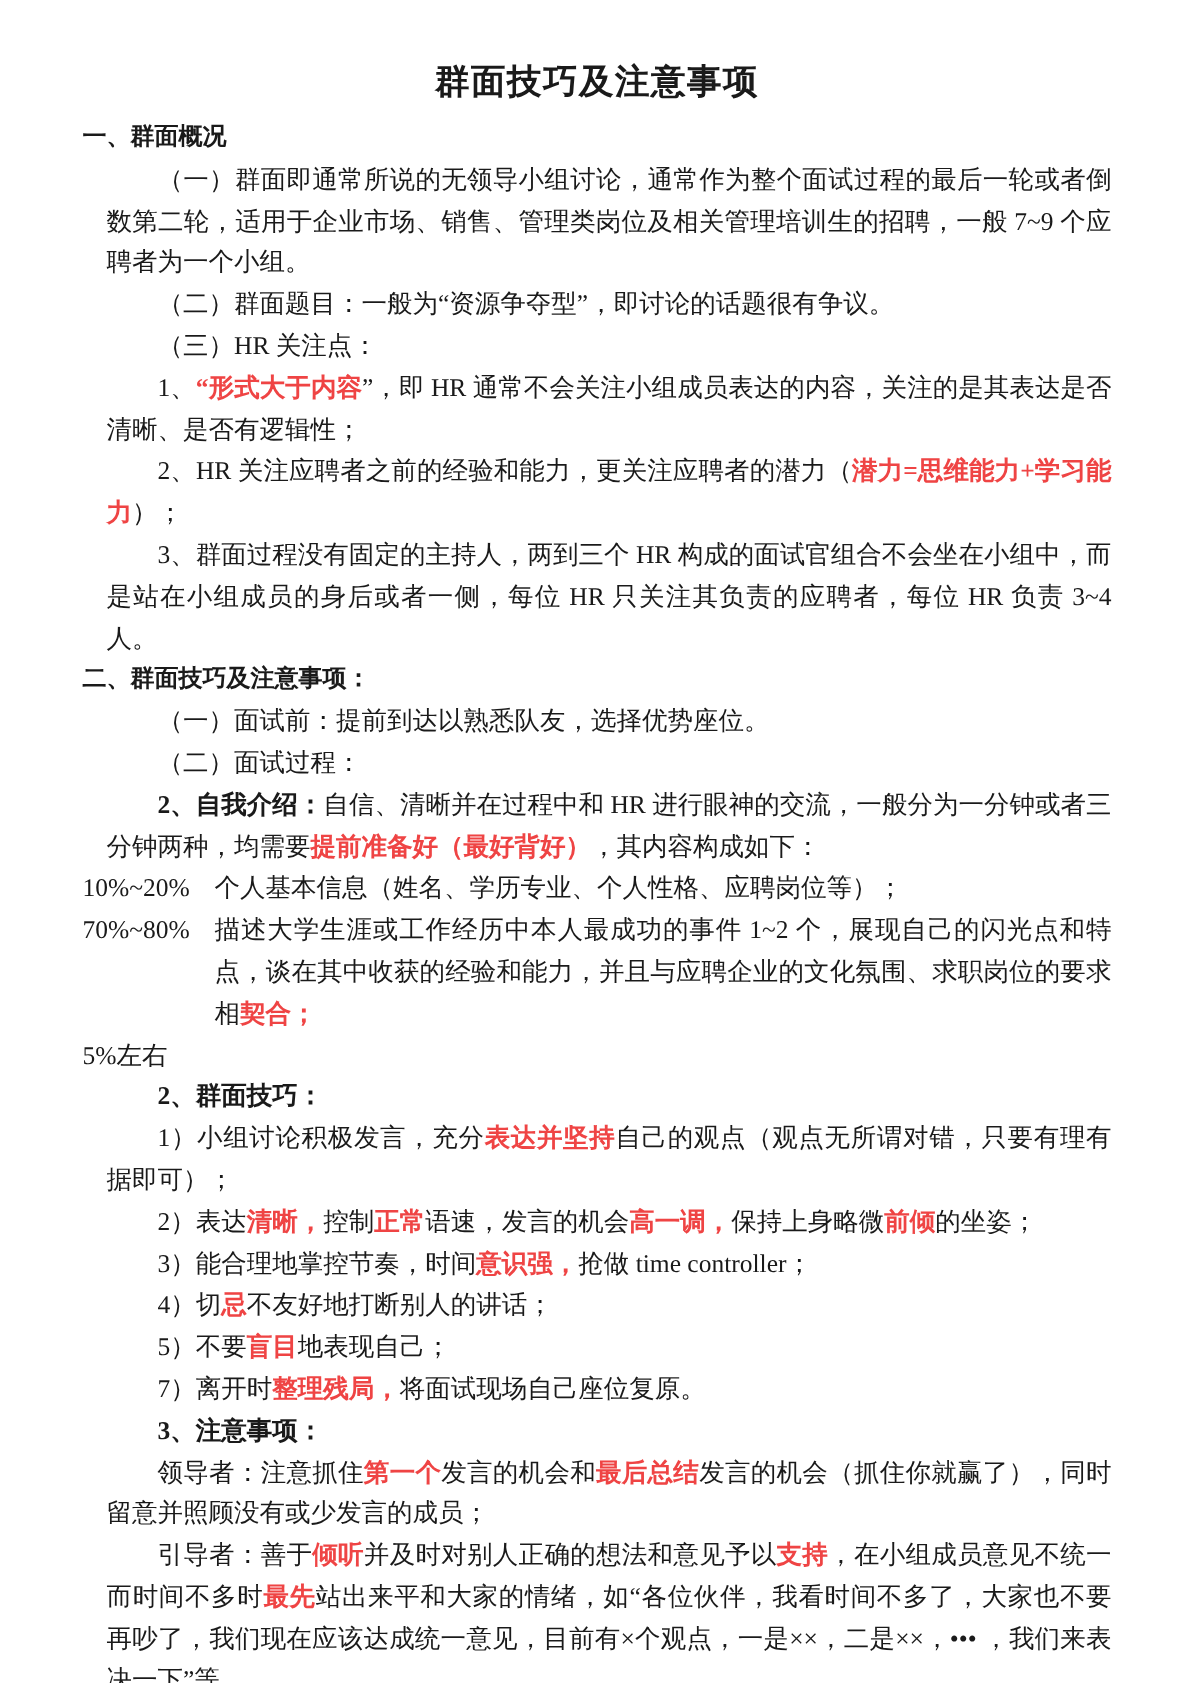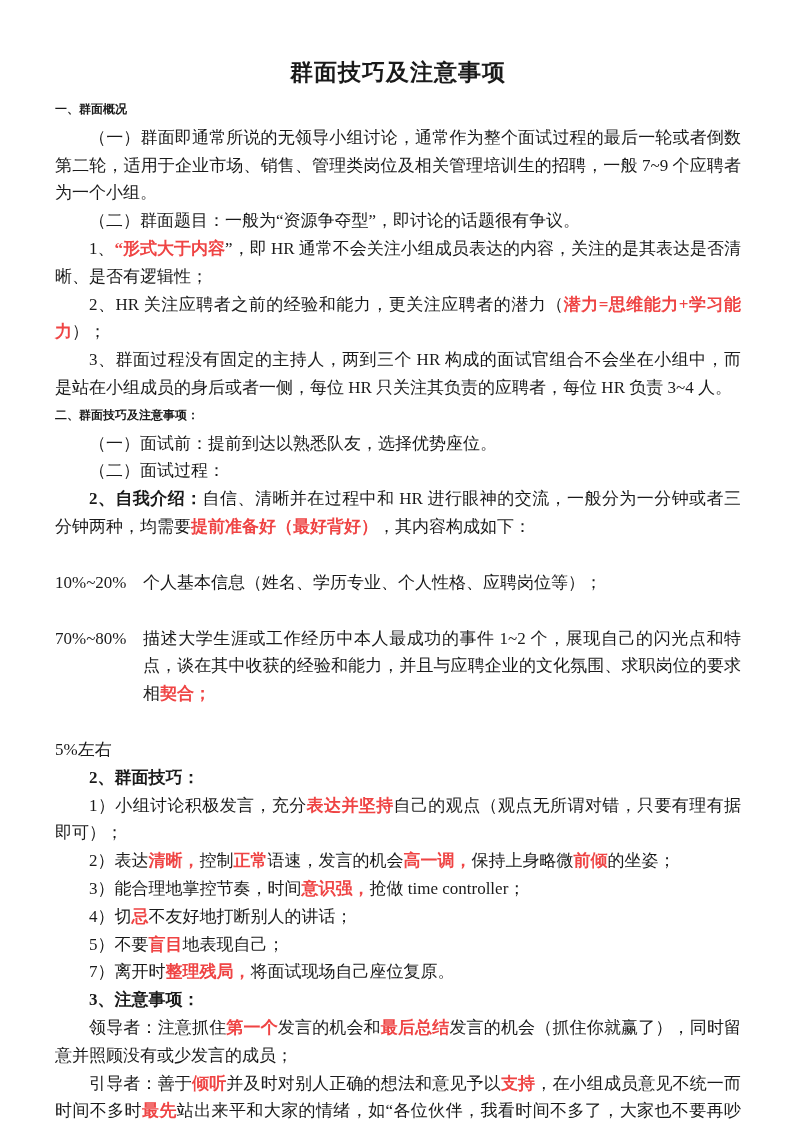--- a/index.html
+++ b/index.html
@@ -7,21 +7,21 @@
     padding: 0;
     background: #ffffff;
   }
   .page {
     position: relative;
     width: 793px;
     height: 1122px;
     margin: 0 auto;
     background: #ffffff;
     box-sizing: border-box;
-    padding: 54px 52px 0 55px;
+    padding: 36px 52px 0 55px;
     font-family: "Liberation Serif", serif;
     font-size: 17px;
     line-height: 27.8px;
     color: #1a1a1a;
     overflow: hidden;
   }
   .para {
     margin: 0;
     text-align: justify;
   }
@@ -30,29 +30,29 @@
     font-family: "Liberation Sans", sans-serif;
     font-weight: 700;
     font-size: 23px;
     line-height: 36px;
     margin-bottom: 6px;
     letter-spacing: 1px;
   }
   .h1 {
     font-family: "Liberation Sans", sans-serif;
     font-weight: 700;
-    font-size: 12px;
+    font-size: 16px;
   }
   .indent {
     text-indent: 2em;
+    margin-left: 16px;
   }
   .hang {
     display: flex;
     text-align: justify;
-    margin-top: 28px;
   }
   .hang-label {
     flex: 0 0 88px;
   }
   .hang-body {
     flex: 1 1 auto;
     text-align: justify;
   }
   .b {
     font-weight: 700;
@@ -64,20 +64,21 @@
 </style>
 </head>
 <body>
 
 <div class="page">
   <div class="para title">群面技巧及注意事项</div>
   <div>
       <div class="para h1"><span class=" b">一、群面概况</span></div>
       <div class="para indent"><span class="">（一）群面即通常所说的无领导小组讨论，通常作为整个面试过程的最后一轮或者倒数第二轮，适用于企业市场、销售、管理类岗位及相关管理培训生的招聘，一般 7~9 个应聘者为一个小组。</span></div>
       <div class="para indent"><span class="">（二）群面题目：一般为“资源争夺型”，即讨论的话题很有争议。</span></div>
+      <div class="para indent"><span class="">（三）HR 关注点：</span></div>
       <div class="para indent"><span class="">1、</span><span class="red">“形式大于内容</span><span class="">”，即 HR 通常不会关注小组成员表达的内容，关注的是其表达是否清晰、是否有逻辑性；</span></div>
       <div class="para indent"><span class="">2、HR 关注应聘者之前的经验和能力，更关注应聘者的潜力（</span><span class="red">潜力=思维能力+学习能力</span><span class="">）；</span></div>
       <div class="para indent"><span class="">3、群面过程没有固定的主持人，两到三个 HR 构成的面试官组合不会坐在小组中，而是站在小组成员的身后或者一侧，每位 HR 只关注其负责的应聘者，每位 HR 负责 3~4 人。</span></div>
       <div class="para h1"><span class=" b">二、群面技巧及注意事项：</span></div>
       <div class="para indent"><span class="">（一）面试前：提前到达以熟悉队友，选择优势座位。</span></div>
       <div class="para indent"><span class="">（二）面试过程：</span></div>
       <div class="para indent"><span class=" b">2、自我介绍：</span><span class="">自信、清晰并在过程中和 HR 进行眼神的交流，一般分为一分钟或者三分钟两种，均需要</span><span class="red">提前准备好（最好背好）</span><span class="">，其内容构成如下：</span></div>
       <div class="para hang">
         <span class="hang-label">10%~20%</span>
         <span class="hang-body"><span class="">个人基本信息（姓名、学历专业、个人性格、应聘岗位等）；</span></span>

